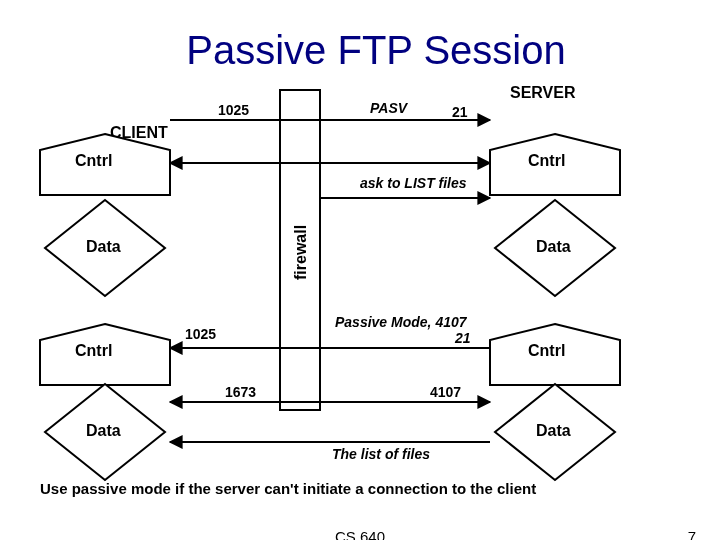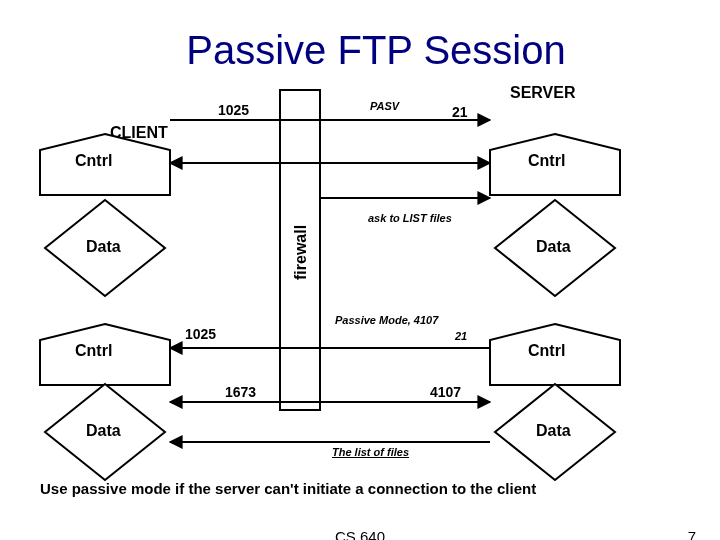--- a/index.html
+++ b/index.html
@@ -27,21 +27,21 @@
     color: #010180;
     font-weight: 400;
   }
   .lbl {
     position: absolute;
     font-size: 16px;
     font-weight: bold;
   }
   .msg {
     position: absolute;
-    font-size: 11px;
+    font-size: 14px;
     font-style: italic;
     font-weight: bold;
   }
   .small {
     font-size: 14px;
     font-weight: bold;
   }
   .note {
     position: absolute;
     font-size: 15px;
@@ -110,35 +110,35 @@
   <div class="lbl" style="left:292px; top:280px; transform:rotate(-90deg); transform-origin:left top;">firewall</div>
 
   <div class="lbl" style="left:75px; top:152px;">Cntrl</div>
   <div class="lbl" style="left:528px; top:152px;">Cntrl</div>
   <div class="lbl" style="left:86px; top:238px;">Data</div>
   <div class="lbl" style="left:536px; top:238px;">Data</div>
 
   <div class="lbl small" style="left:218px; top:102px;">1025</div>
   <div class="msg" style="left:370px; top:100px;">PASV</div>
   <div class="lbl small" style="left:452px; top:104px;">21</div>
-  <div class="msg" style="left:368px; top:176px; line-height:1.1;margin-top:36px;">ask to LIST files</div>
+  <div class="msg" style="left:360px; top:176px; line-height:1.1;">ask to LIST files</div>
 
   <div class="lbl" style="left:75px; top:342px;">Cntrl</div>
   <div class="lbl" style="left:528px; top:342px;">Cntrl</div>
   <div class="lbl" style="left:86px; top:422px;">Data</div>
   <div class="lbl" style="left:536px; top:422px;">Data</div>
 
   <div class="lbl small" style="left:185px; top:326px;">1025</div>
   <div class="msg" style="left:335px; top:314px; text-align:left; width:200px;">Passive Mode, 4107</div>
   <div class="msg" style="left:455px; top:330px;">21</div>
 
   <div class="lbl small" style="left:225px; top:384px;">1673</div>
   <div class="lbl small" style="left:430px; top:384px;text-align:center;">4107</div>
 
-  <div class="msg" style="left:332px; top:446px;text-decoration:underline;">The list of files</div>
+  <div class="msg" style="left:332px; top:446px;">The list of files</div>
 
   <div class="note" style="left:40px; top:480px;">Use passive mode if the server can't initiate a connection to the client</div>
 
   <div class="footer">
     <span class="center">CS 640</span>
     <span class="right">7</span>
   </div>
 
 </div>
 

